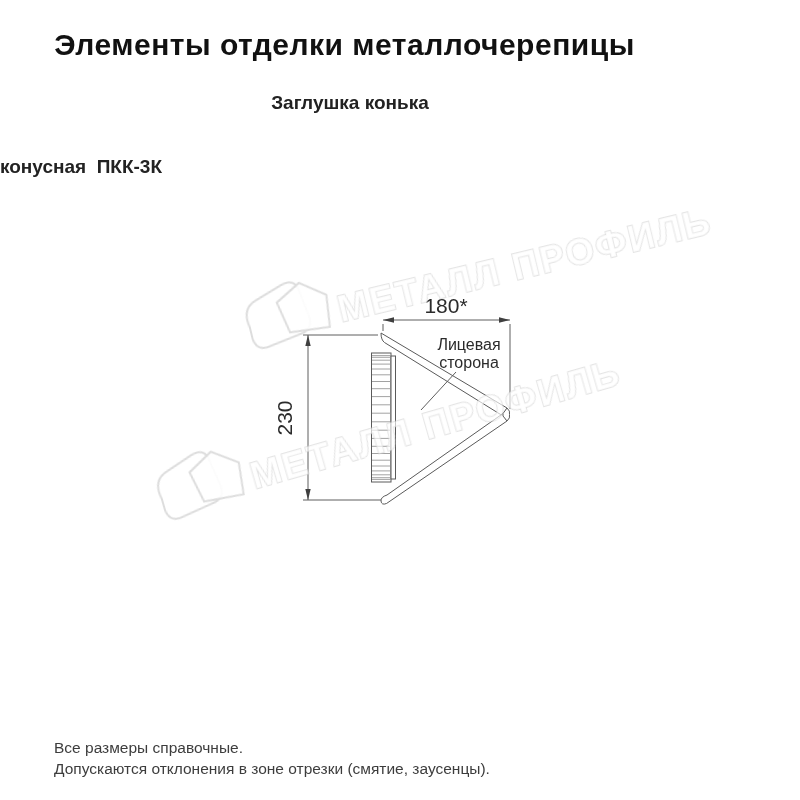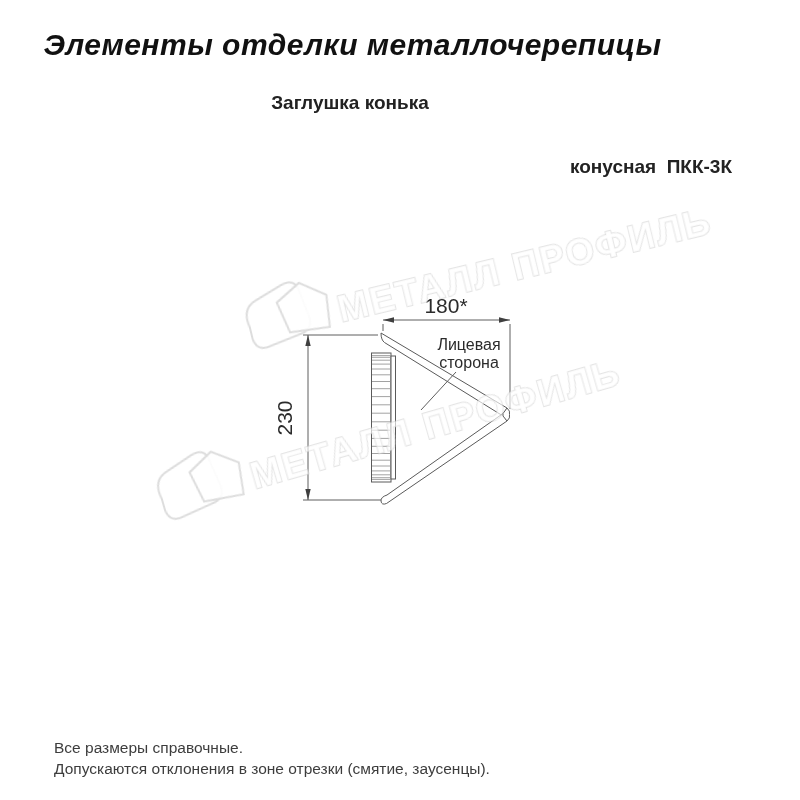--- a/index.html
+++ b/index.html
@@ -1,31 +1,30 @@
 <!DOCTYPE html>
 <html><head>
 <meta charset="utf-8">
 <style>
   html,body{margin:0;padding:0;}
   body{
     width:800px;height:800px;background:#ffffff;position:relative;
     font-family:"Liberation Sans", sans-serif;overflow:hidden;
   }
   .page-title{
-    position:absolute;top:28px;left:12px;width:681px;
+    position:absolute;top:28px;left:4px;width:681px;
     text-align:center;font-size:30px;font-weight:bold;color:#111;
     letter-spacing:0.5px;
-    font-style:italic;
   }
   .subtitle{
     position:absolute;top:90px;left:0;width:700px;text-align:center;
     font-size:19px;font-weight:bold;color:#222;line-height:26px;
   }
   .subtitle-type{
-    position:absolute;top:156px;left:0;width:732px;text-align:right;
+    position:absolute;top:156px;left:0;width:732px;text-align:left;
     font-size:19px;font-weight:bold;color:#222;white-space:pre;
   }
   .notes{
     position:absolute;left:18px;top:737px;width:760px;
     font-size:15.5px;color:#3d3d3d;line-height:21px;margin-left:36px;
   }
   svg.diagram{position:absolute;top:0;left:0;}
   .wm-text{
     font-size:37px;font-weight:bold;letter-spacing:2px;
     fill:rgba(255,255,255,0.85);stroke:#d2d2d2;stroke-width:1.4;

